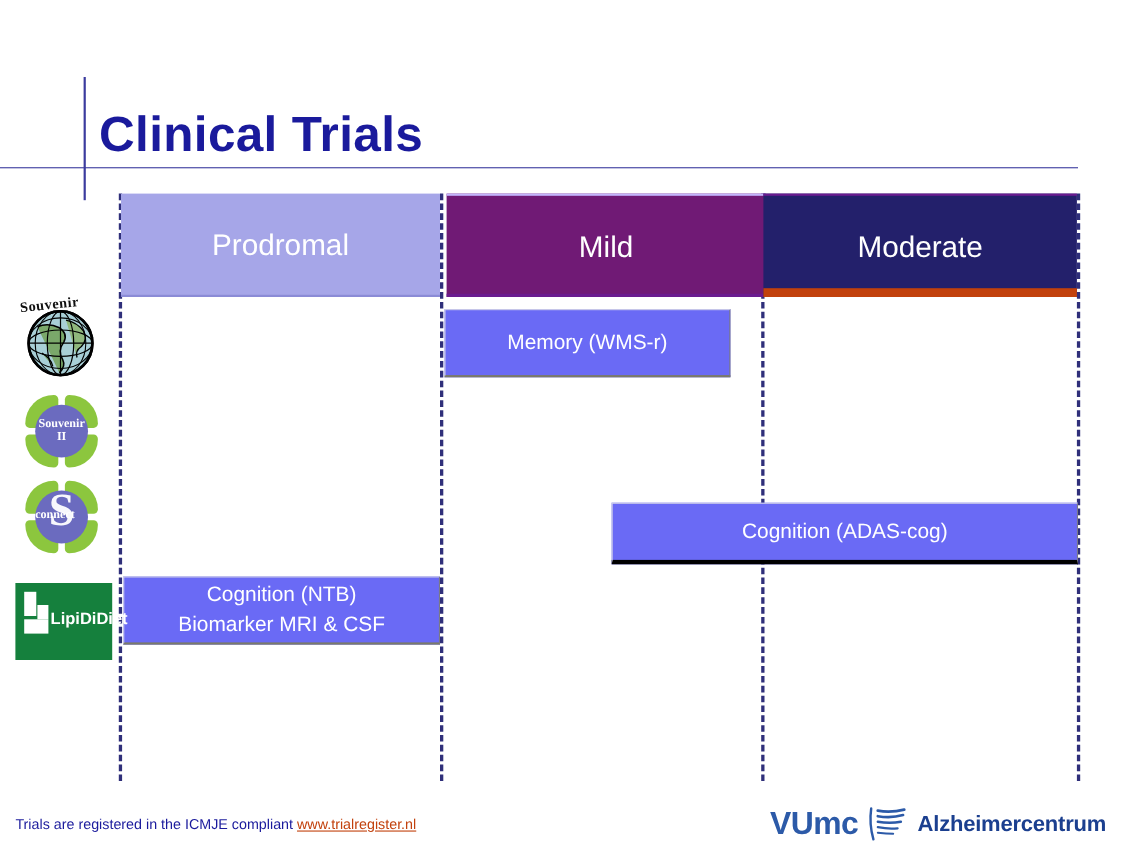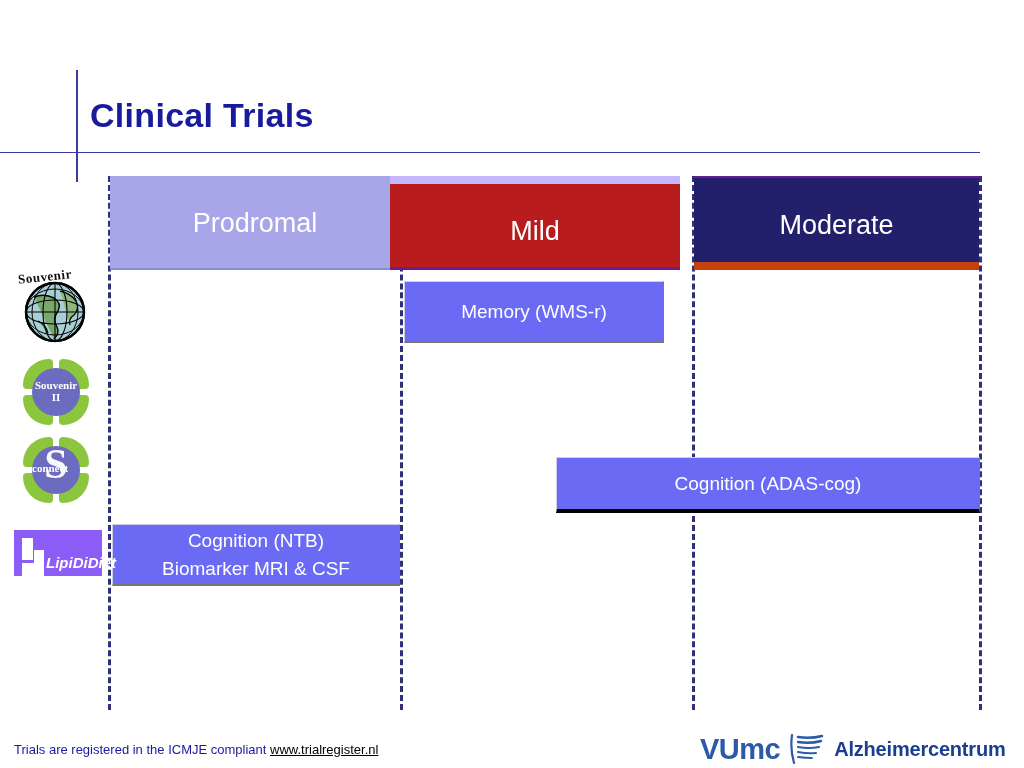--- a/index.html
+++ b/index.html
@@ -29,21 +29,21 @@
     left: 0px;
     top: 152px;
     width: 980px;
     height: 1px;
     background: #3b3b9e;
   }
   #page-title {
     position: absolute;
     left: 90px;
     top: 96px;
-    font-size: 34px;
+    font-size: 45px;
     font-weight: bold;
     color: #1a1a9c;
     letter-spacing: 0.3px;
     white-space: nowrap;
     text-align: center;
   }
 
   
   #stage-table {
     position: absolute;
@@ -74,25 +74,25 @@
     font-size: 27px;
     box-sizing: border-box;
   }
   #stage-header-prodromal {
     left: 2px;
     width: 290px;
     background: #a6a6e8;
     border-bottom: 2px solid #8b8bd6;
   }
   #stage-header-mild {
-    left: 282px;
+    left: 298px;
     width: 290px;
-    background: #b91c1c;
+    background: #701a75;
     border-bottom: 3px solid #6a1b8f;
-    border-top: 8px solid #c4b5fd;
+    border-top: 2px solid #c4b5fd;
   }
   #stage-header-moderate {
     left: 586px;
     width: 285px;
     background: #23206b;
     border-bottom: 8px solid #c2410c;
     border-top: 2px solid #6a1b8f;
   }
 
   
@@ -217,23 +217,22 @@
     font-family: Liberation Serif, serif;
   }
 
   
   #logo-lipididiet { top: 262px; height: 56px; }
   #lipi-box {
     position: absolute;
     left: 2px;
     top: 0px;
     width: 88px;
-    height: 46px;
-    background: #8b5cf6;
-    font-style: italic;
+    height: 70px;
+    background: #15803d;
   }
   #lipi-mark { position: absolute; left: 8px; top: 8px; width: 22px; height: 38px; }
   .lipi-sq { position: absolute; background: #ffffff; }
   #lipi-sq-a { left: 0px;  top: 0px;  width: 11px; height: 22px; }
   #lipi-sq-b { left: 12px; top: 12px; width: 10px; height: 13px; }
   #lipi-sq-c { left: 0px;  top: 25px; width: 22px; height: 13px; }
   #lipi-word {
     position: absolute;
     left: 32px;
     top: 24px;
@@ -247,21 +246,21 @@
   
   #footer-note {
     position: absolute;
     left: 14px;
     top: 742px;
     font-size: 13px;
     color: #1a1a9c;
     white-space: nowrap;
   }
   #footer-link {
-    color: #000000;
+    color: #c2410c;
     text-decoration: underline;
     text-align: center;
   }
   #vumc-logo {
     position: absolute;
     left: 700px;
     top: 729px;
     height: 40px;
     display: flex;
     align-items: center;

